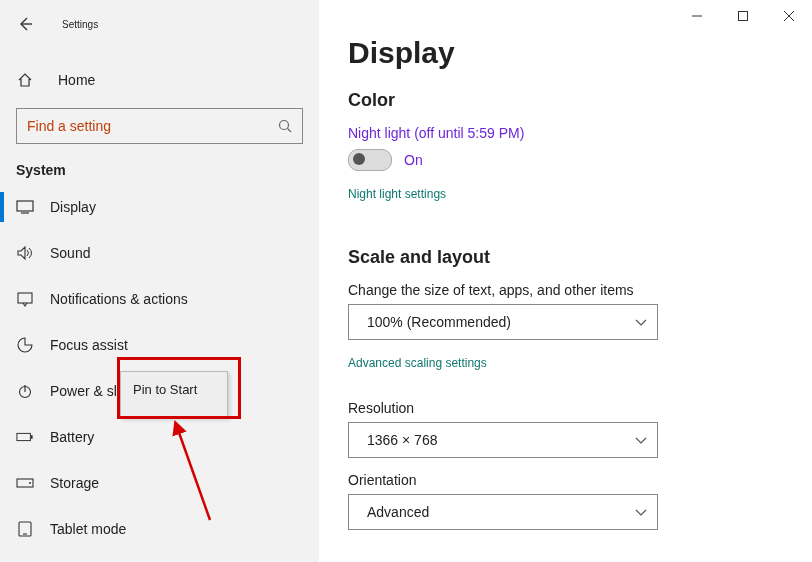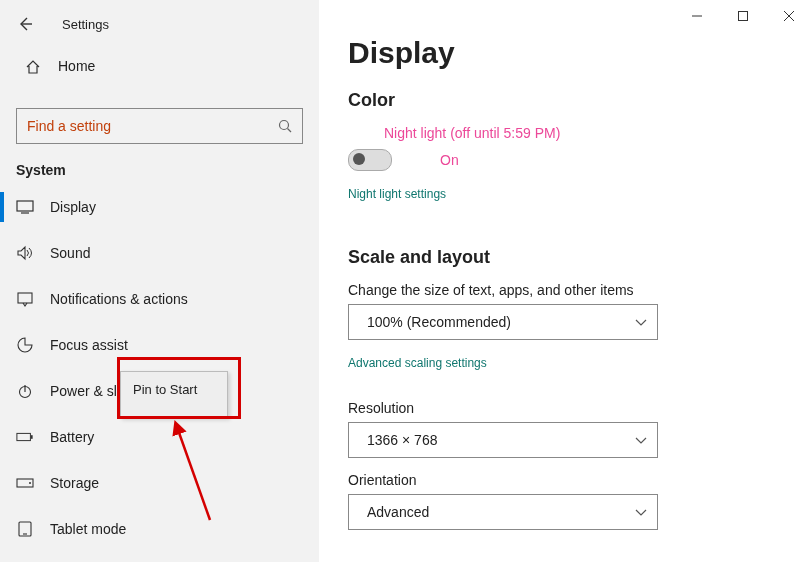--- a/index.html
+++ b/index.html
@@ -47,28 +47,28 @@
     border-right: 1px solid #fff;
   }
   .back-row {
     height: 36px;
     display: flex;
     align-items: center;
     padding-left: 16px;
     gap: 28px;
   }
   .back-row .title {
-    font-size: 13px;
+    font-size: 10px;
   }
   .home-row {
     height: 44px;
     display:flex;
-    align-items:flex-start;
-    gap:16px;
-    padding-left:24px;
+    align-items:center;
+    gap:24px;
+    padding-left:16px;
     margin-top:16px;
   }
   .search-row {
     padding: 6px 16px 10px 16px;
   }
   .search-box {
     height: 34px;
     border: 1px solid #888;
     display:flex;
     align-items:center;
@@ -144,21 +144,21 @@
   .h1 {
     font-size:30px;
     font-weight:600;
     margin: 0 0 20px 0;
   }
   .h2 {
     font-size:18px;
     font-weight:600;
     margin: 0 0 14px 0;
   }
-  .muted { color:#ec4899;margin-left:36px; }
+  .muted { color:#6d28d9; }
   .toggle-row {
     display:flex;
     align-items:center;
     gap:12px;
     margin: 8px 0 14px 0;
   }
   .toggle {
     width:42px; height:20px;
     border-radius:10px;
     background:#ddd;

